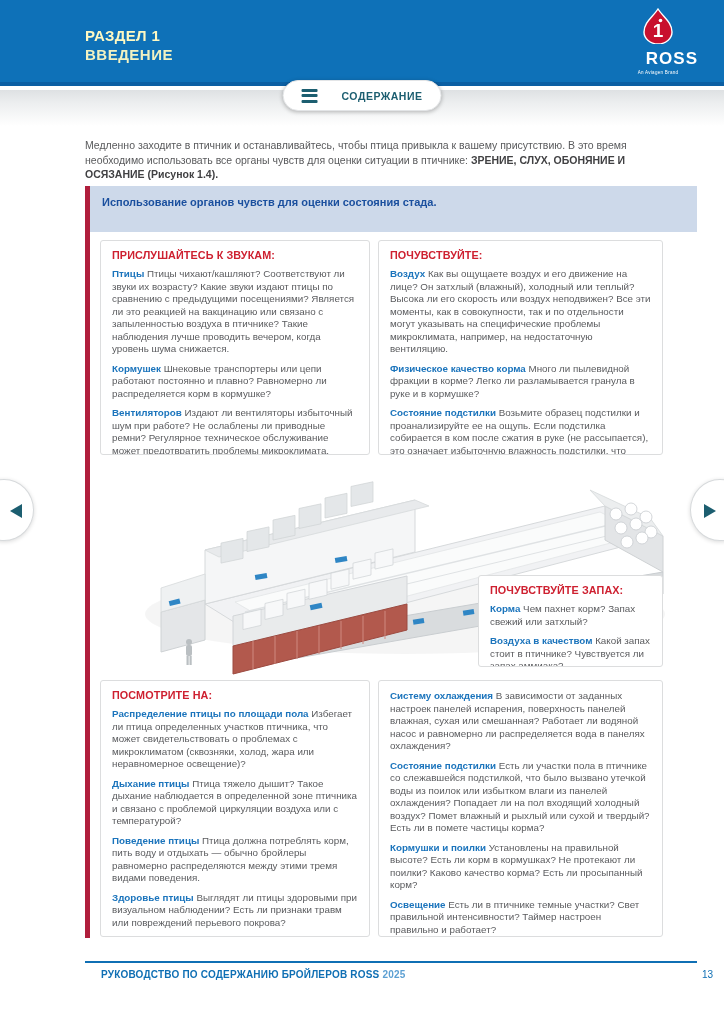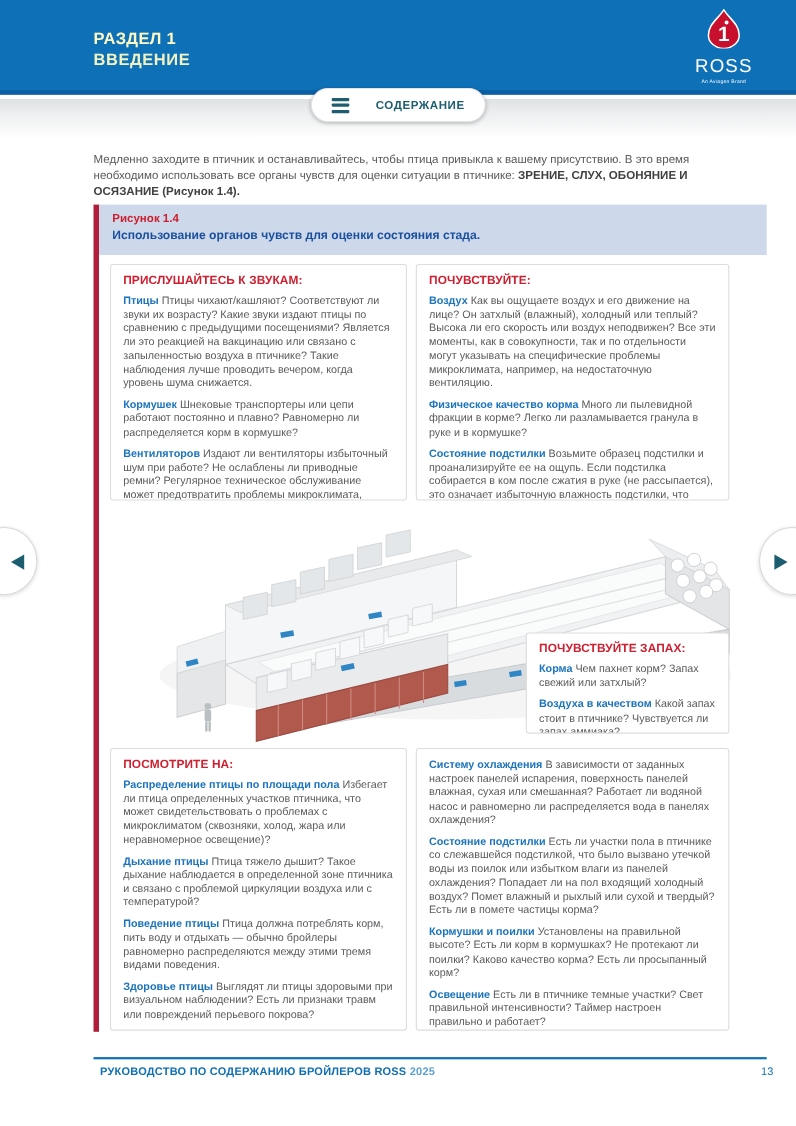--- a/index.html
+++ b/index.html
@@ -6,21 +6,21 @@
   body { background:#9a9a9a; font-family:"Liberation Sans","DejaVu Sans",sans-serif; }
   .page { position:relative; width:724px; height:1024px; background:#ffffff; overflow:hidden; margin:0 auto; }
 
   
   .topbar { position:absolute; left:0; top:0; width:724px; height:86px;
             background:#0e71b8; border-bottom:4px solid #0b5fa3; }
   .section-head { position:absolute; left:85px; top:27px; color:#fef9c3; }
   .section-title { font-size:15px; font-weight:bold; letter-spacing:.3px; }
   .section-sub { font-size:15px; font-weight:bold; letter-spacing:.5px; margin-top:2px; opacity:.95; }
   .logo { position:absolute; right:26px; top:8px; width:80px; text-align:center; color:#fff; }
-  .logo-word { font-size:17px; font-weight:normal; letter-spacing:1px; margin-top:1px; }
+  .logo-word { font-size:17px; font-weight:bold; letter-spacing:1px; margin-top:1px;text-align:right; }
   .logo-sub { font-size:4.5px; letter-spacing:.3px; margin-top:1px; }
 
   .subbar { position:absolute; left:0; top:90px; width:724px; height:36px;
             background:linear-gradient(#dee1e3 0%, #eceeef 35%, #ffffff 100%); }
 
   .toc-pill { position:absolute; left:50%; transform:translateX(-50%); top:80px; height:31px;
               display:flex; align-items:center; gap:24px; padding:0 18px;
               background:#fff; border:1px solid #e3e5e7; border-radius:17px;
               box-shadow:0 1px 4px rgba(0,0,0,.28); cursor:pointer; z-index:6;
               color:#1c5e70; font-weight:bold; font-size:10.5px; letter-spacing:.5px;
@@ -60,21 +60,21 @@
                background:#fff; border:1px solid #d7dadc; box-shadow:0 1px 4px rgba(0,0,0,.15);
                cursor:pointer; z-index:8; }
   .nav-arrow.left  { left:-26px; }
   .nav-arrow.right { right:-26px; }
   .nav-arrow svg { position:absolute; top:23px; }
   .nav-arrow.left  svg { left:34px; }
   .nav-arrow.right svg { left:10px; }
 
   
   .footer-rule { position:absolute; left:85px; top:961px; width:612px; height:2px; background:#0f6fb4; }
-  .footer-row { position:absolute; left:91px; top:969px; width:612px; display:flex;
+  .footer-row { position:absolute; left:101px; top:969px; width:612px; display:flex;
                 justify-content:space-between; align-items:flex-start; }
   .footer-title { font-size:10px; font-weight:bold; color:#0f6fb4; letter-spacing:.2px; }
   .footer-title .year { color:#5da0d3; }
   .page-num { font-size:10px; color:#0f6fb4; }
 </style>
 </head>
 <body>
 
 <div class="page">
 
@@ -102,21 +102,20 @@
         <i></i>
         <i></i>
       </span>
     <span>СОДЕРЖАНИЕ</span>
   </button>
 
   <p class="intro"><span>Медленно заходите в птичник и останавливайтесь, чтобы птица привыкла к вашему присутствию. В это время необходимо использовать все органы чувств для оценки ситуации в птичнике: </span><strong>ЗРЕНИЕ, СЛУХ, ОБОНЯНИЕ И ОСЯЗАНИЕ (Рисунок 1.4).</strong></p>
 
   <section class="figure">
     <div class="fig-caption">
-      <div class="fig-label">Рисунок 1.4</div>
       <div class="fig-title">Использование органов чувств для оценки состояния стада.</div>
     </div>
     <div class="fig-body">
 
       <div class="note-box box-listen">
         <h3>ПРИСЛУШАЙТЕСЬ К ЗВУКАМ:</h3>
         <div class="items">
             <p class="item"><strong class="lead">Птицы</strong> Птицы чихают/кашляют? Соответствуют ли звуки их возрасту? Какие звуки издают птицы по сравнению с предыдущими посещениями? Является ли это реакцией на вакцинацию или связано с запыленностью воздуха в птичнике? Такие наблюдения лучше проводить вечером, когда уровень шума снижается.</p>
             <p class="item"><strong class="lead">Кормушек</strong> Шнековые транспортеры или цепи работают постоянно и плавно? Равномерно ли распределяется корм в кормушке?</p>
             <p class="item"><strong class="lead">Вентиляторов</strong> Издают ли вентиляторы избыточный шум при работе? Не ослаблены ли приводные ремни? Регулярное техническое обслуживание может предотвратить проблемы микроклимата, связанные с неудовлетворительным качеством воздуха.</p>

